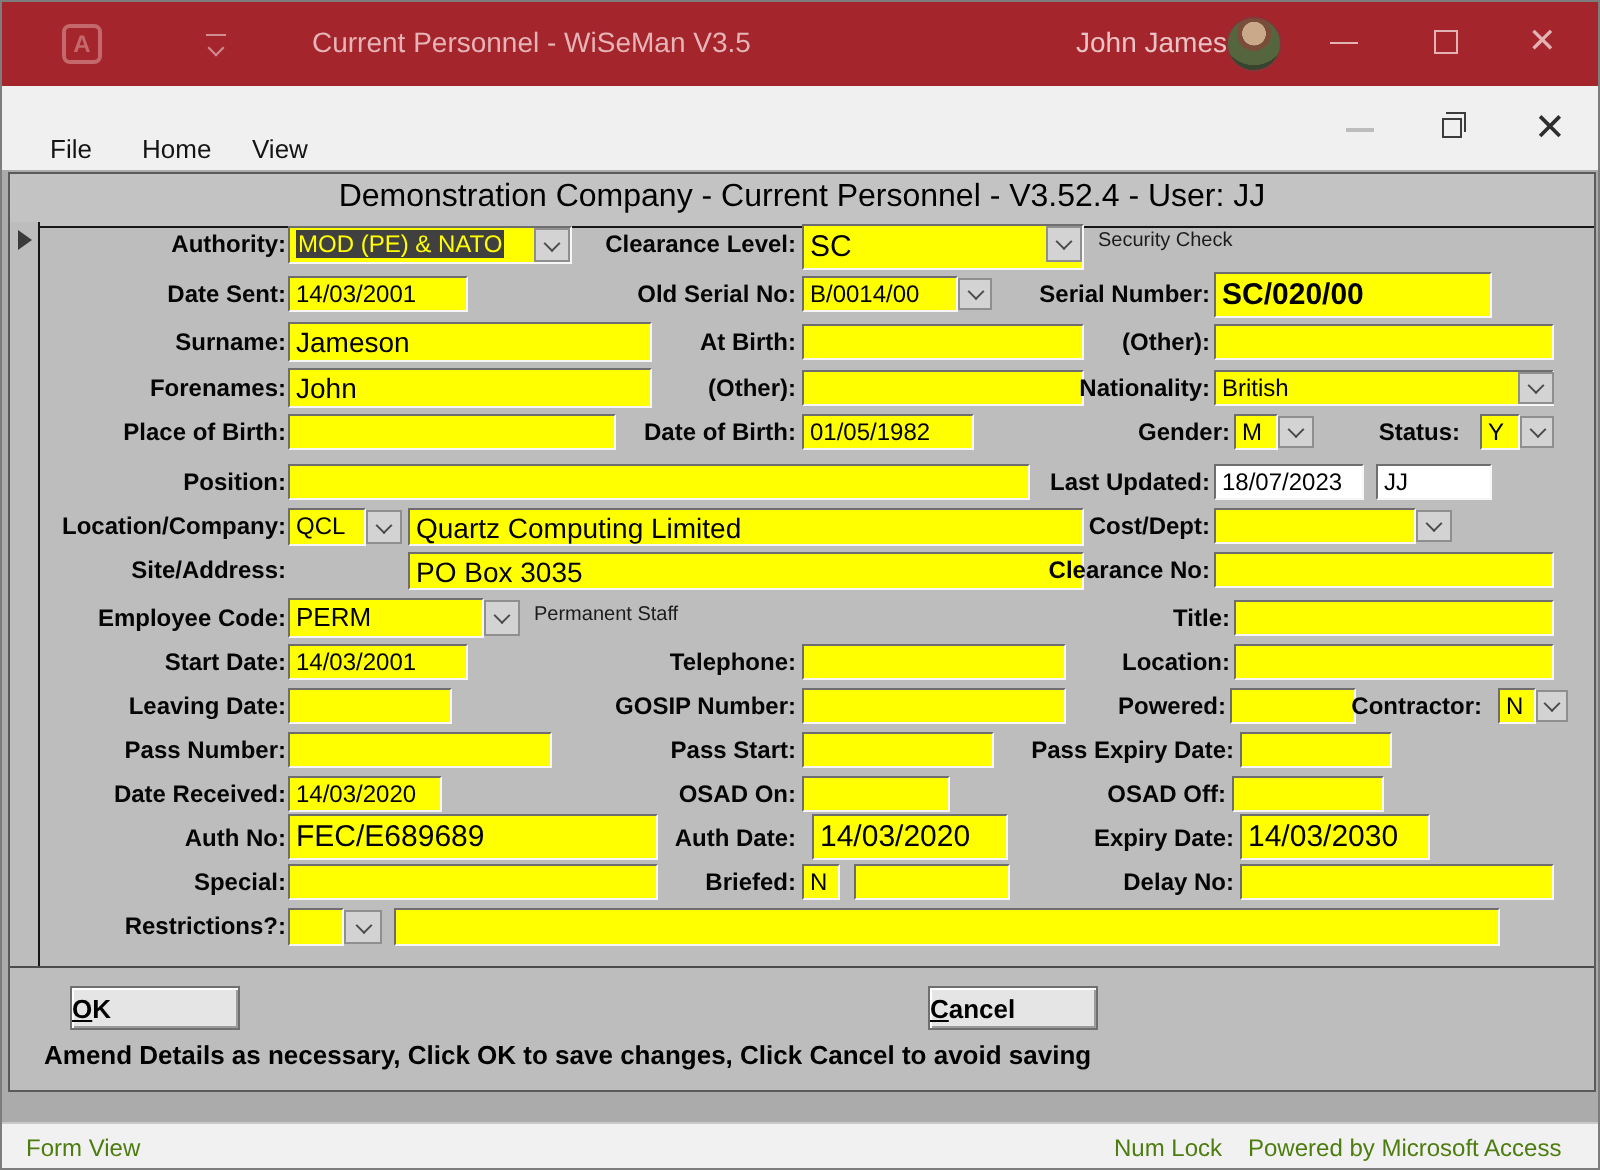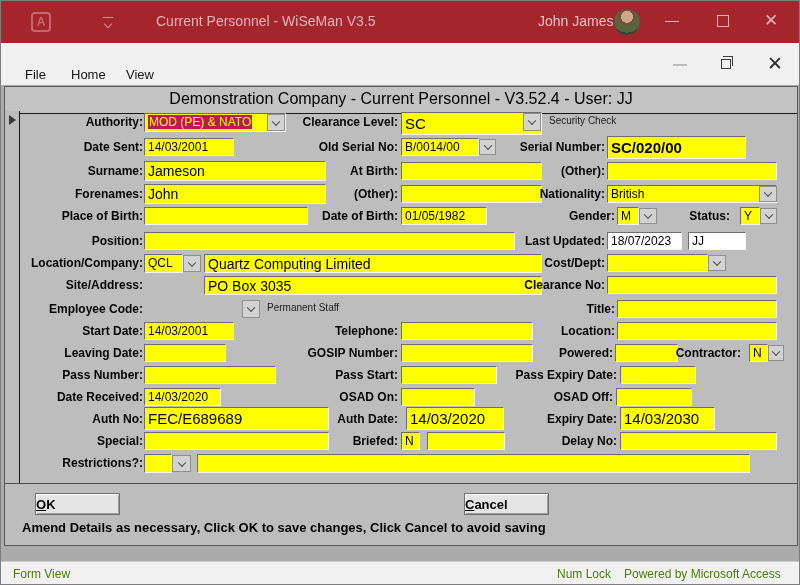--- a/index.html
+++ b/index.html
@@ -40,21 +40,21 @@
   .detail-divider{position:absolute;left:0;top:396px;width:792px;height:1px;background:#4c4c4c;}
   
   .lbl{position:absolute;font-weight:bold;font-size:12px;color:#050505;text-align:right;white-space:nowrap;}
   .sml{position:absolute;font-size:10px;color:#1c1c1c;white-space:nowrap;}
   .fld{position:absolute;background:#FFFF00;border:1px solid;border-color:#6e6e6e #f6f6f6 #f6f6f6 #6e6e6e;
     box-sizing:border-box;font-size:12px;color:#000;padding:1px 3px 0 3px;white-space:nowrap;overflow:hidden;height:18px;}
   .fld.white{background:#FFFFFF;}
   .fld.md{font-size:14px;height:20px;}
   .fld.xl{font-size:15px;height:23px;padding-top:2px;}
   .fld.bold{font-weight:bold;}
-  .sel{background:#be185d;color:#FFFF00;padding:0 1px;}
+  .sel{background:#404040;color:#FFFF00;padding:0 1px;}
   .cbtn{position:absolute;box-sizing:border-box;background:#D3D3D3;border:1px solid #8f8f8f;width:18px;height:16px;}
   .cbtn::after{content:"";position:absolute;left:50%;top:50%;width:5px;height:5px;
     border-left:1px solid #4a4a4a;border-bottom:1px solid #4a4a4a;transform:translate(-50%,-70%) rotate(-45deg);}
   
   .pbtn{position:absolute;width:85px;height:22px;background:#E5E5E5;border:1px solid #6f6f6f;
     box-shadow:inset 1px 1px 0 #ffffff, inset -1px -1px 0 #9c9c9c;box-sizing:border-box;
     font-weight:bold;font-size:13px;padding-top:3px;color:#000;}
   .pbtn::first-letter{text-decoration:underline;}
   .footer-msg{position:absolute;left:17px;top:433px;font-weight:bold;font-size:13px;color:#000;white-space:nowrap;}
   
@@ -148,20 +148,21 @@
     <div class="lbl" style="left:490px;top:169px;width:110px">Cost/Dept:</div>
     <div class="fld" style="left:602px;top:167px;width:101px"></div>
     <div class="cbtn" style="left:703px;top:168px"></div>
 
     <div class="lbl" style="left:10px;top:191px;width:128px">Site/Address:</div>
     <div class="fld md" style="left:199px;top:189px;width:338px;height:19px">PO Box 3035</div>
     <div class="lbl" style="left:490px;top:191px;width:110px">Clearance No:</div>
     <div class="fld" style="left:602px;top:189px;width:170px"></div>
 
     <div class="lbl" style="left:10px;top:215px;width:128px">Employee Code:</div>
+    <div class="fld" style="left:139px;top:212px;width:98px;height:20px;font-size:13px">PERM</div>
     <div class="cbtn" style="left:237px;top:213px;height:18px"></div>
     <div class="sml" style="left:262px;top:215px">Permanent Staff</div>
     <div class="lbl" style="left:500px;top:215px;width:110px">Title:</div>
     <div class="fld" style="left:612px;top:213px;width:160px"></div>
 
     <div class="lbl" style="left:10px;top:237px;width:128px">Start Date:</div>
     <div class="fld" style="left:139px;top:235px;width:90px">14/03/2001</div>
     <div class="lbl" style="left:283px;top:237px;width:110px">Telephone:</div>
     <div class="fld" style="left:396px;top:235px;width:132px"></div>
     <div class="lbl" style="left:500px;top:237px;width:110px">Location:</div>

